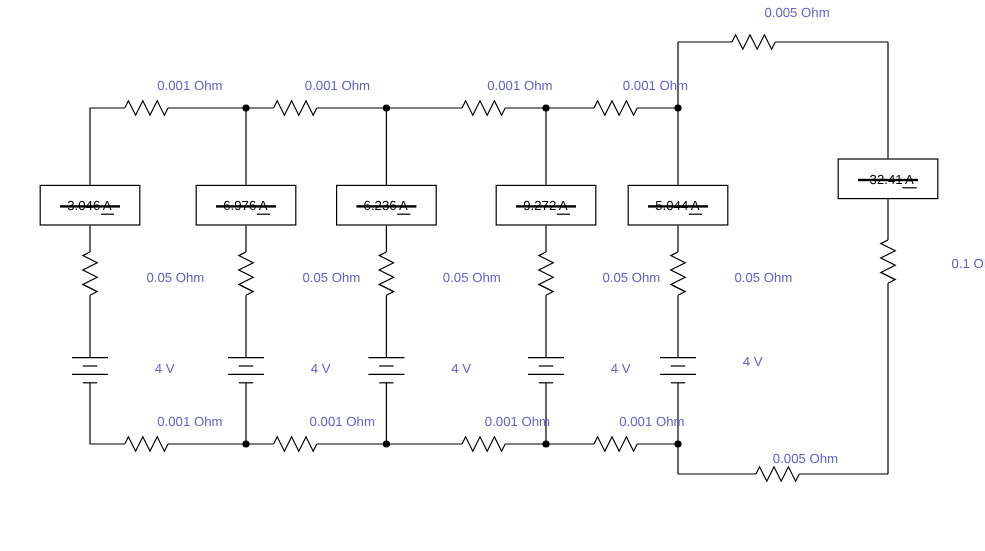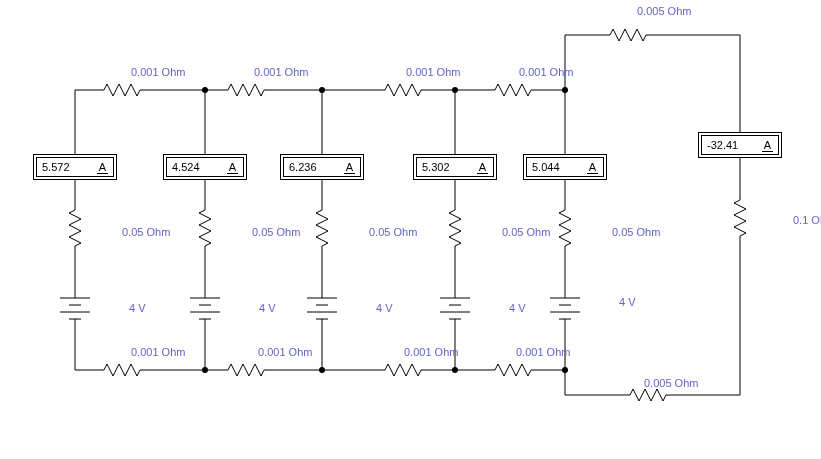--- a/index.html
+++ b/index.html
@@ -1,21 +1,21 @@
 <!DOCTYPE html>
 <html><head>
 <meta charset="utf-8">
 <style>
   html,body{margin:0;padding:0;background:#fff;}
   .stage{position:relative;width:821px;height:459px;background:#ffffff;overflow:hidden;
          font-family:"Liberation Sans",sans-serif;}
   .stage svg{position:absolute;left:0;top:0;}
   .lbl{position:absolute;font-size:11px;color:#6363cb;white-space:nowrap;line-height:12px;padding-left:36px;}
   .ammeter{position:absolute;width:84px;height:26px;background:#fff;border:1px solid #000;
-           padding:2px;box-sizing:border-box;}
+           padding:16px;box-sizing:border-box;}
   .ammeter-inner{border:1px solid #000;width:100%;height:100%;box-sizing:border-box;
            display:flex;align-items:center;justify-content:space-between;padding:0 5px;
            font-size:11px;color:#000;background:#fff;}
   .am-unit{border-bottom:1px solid #000;padding:0 2px;}
 </style>
 </head>
 <body>
 
 <div class="stage">
 
@@ -145,39 +145,39 @@
   <div class="lbl" style="left:576px;top:226px">0.05  Ohm</div>
 
   <div class="lbl" style="left:93px;top:302px">4 V</div>
   <div class="lbl" style="left:223px;top:302px">4 V</div>
   <div class="lbl" style="left:340px;top:302px">4 V</div>
   <div class="lbl" style="left:473px;top:302px">4 V</div>
   <div class="lbl" style="left:583px;top:296px">4 V</div>
 
   <div class="ammeter" style="left:33px;top:154px">
     <div class="ammeter-inner">
-      <span class="am-val">5.572</span>
+      <span class="am-val">3.046</span>
       <span class="am-unit">A</span>
     </div>
   </div>
   <div class="ammeter" style="left:163px;top:154px">
     <div class="ammeter-inner">
-      <span class="am-val">4.524</span>
+      <span class="am-val">6.976</span>
       <span class="am-unit">A</span>
     </div>
   </div>
   <div class="ammeter" style="left:280px;top:154px">
     <div class="ammeter-inner">
       <span class="am-val">6.236</span>
       <span class="am-unit">A</span>
     </div>
   </div>
   <div class="ammeter" style="left:413px;top:154px">
     <div class="ammeter-inner">
-      <span class="am-val">5.302</span>
+      <span class="am-val">9.272</span>
       <span class="am-unit">A</span>
     </div>
   </div>
   <div class="ammeter" style="left:523px;top:154px">
     <div class="ammeter-inner">
       <span class="am-val">5.044</span>
       <span class="am-unit">A</span>
     </div>
   </div>
   <div class="ammeter" style="left:698px;top:132px">

